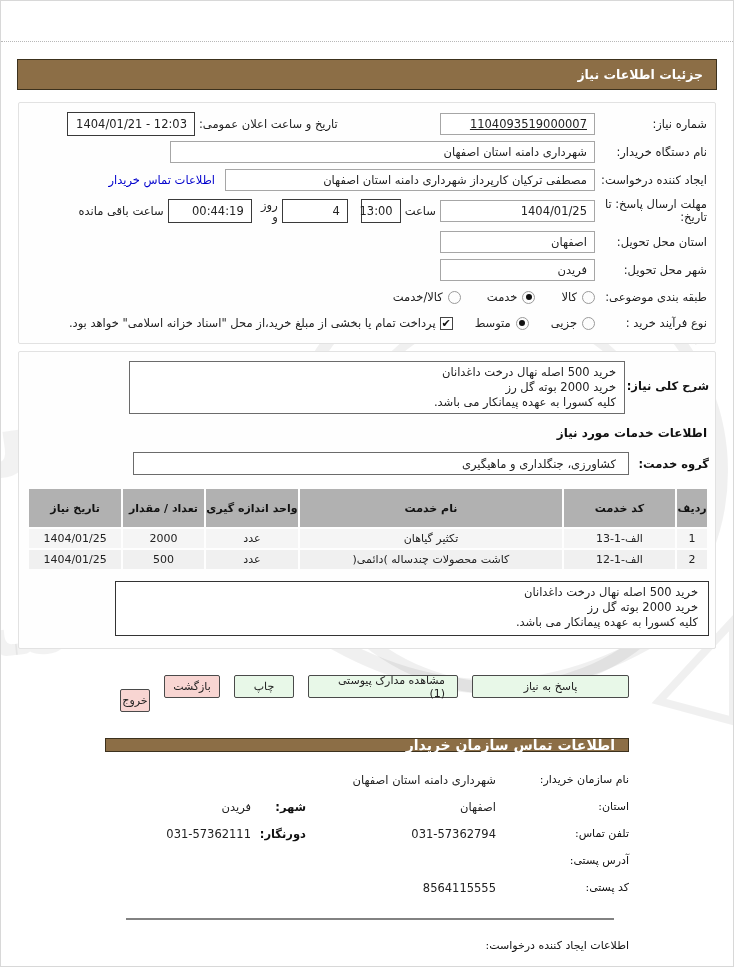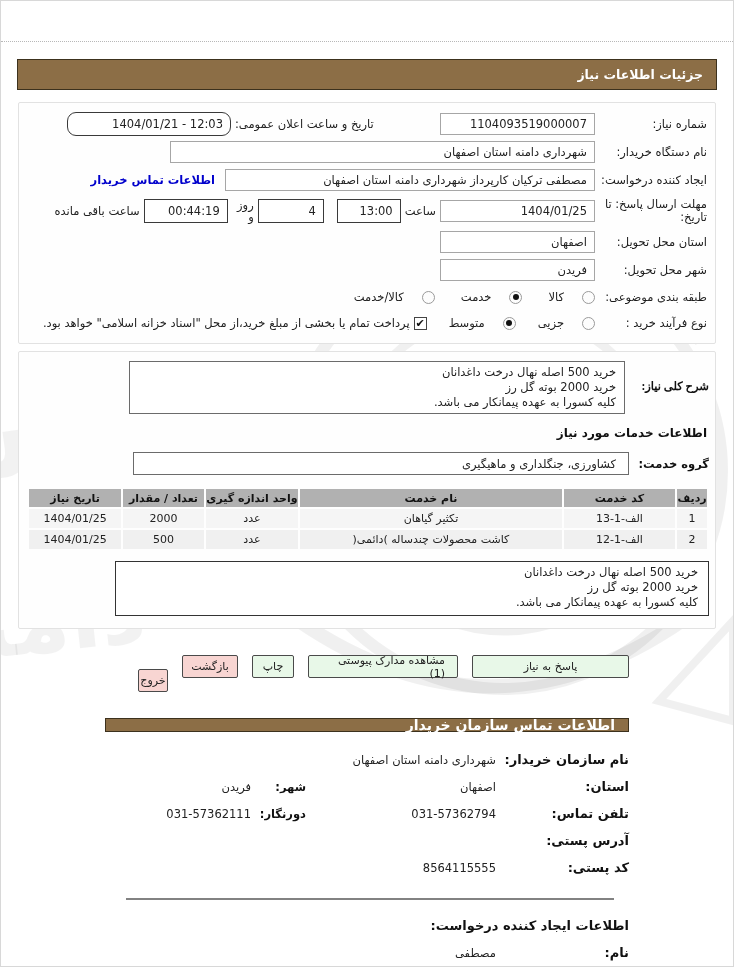--- a/index.html
+++ b/index.html
@@ -15,55 +15,55 @@
   .bar2 { margin:26px 104px 0 104px; height:14px; font-size:14px; }
 
   .panel { border:1px solid #e2e2e2; background:#fefefe; margin:12px 17px 0 17px; padding:7px 6px; border-radius:2px; }
 
   .frow { display:flex; align-items:center; min-height:28px; padding-right:2px; }
   .frow .lbl { width:112px; font-size:11.5px; color:#1c1c1c; line-height:13px; flex:none; }
   .inp { border:1px solid #a6a6a6; background:#fff; height:22px; display:flex; align-items:center; justify-content:flex-start; padding:0 7px; font-size:11.5px; flex:none; }
   .inp.num { direction:ltr; justify-content:flex-end; }
   .darkbox { border:1px solid #3a3a3a; background:#fff; height:24px; display:flex; align-items:center; justify-content:flex-end; padding:0 7px; font-size:11.5px; direction:ltr; flex:none; }
   .smalllbl { font-size:11.5px; margin:0 4px; flex:none; }
-  .link { color:#0000cc; font-size:11.5px; margin-right:10px; cursor:pointer;font-weight:bold; }
+  .link { color:#0000cc; font-size:11.5px; margin-right:10px; cursor:pointer; }
   .spacer { flex:1; }
 
   .radio { width:13px; height:13px; border:1px solid #9a9a9a; border-radius:50%; background:#fdfdfd; display:inline-flex; align-items:center; justify-content:center; flex:none; }
   .radio.sel .dot { width:6px; height:6px; border-radius:50%; background:#111; }
-  .opt { display:flex; align-items:center; gap:18px; margin-left:30px;text-align:center; }
+  .opt { display:flex; align-items:center; gap:5px; margin-left:30px;text-align:center; }
   .opt .olbl { font-size:11.5px; }
   .chk { width:13px; height:13px; border:1px solid #444; background:#fff; display:inline-flex; align-items:center; justify-content:center; font-size:11px; font-weight:bold; color:#111; line-height:11px; flex:none; }
 
   .blabel { font-weight:bold; font-size:11.5px; color:#111; }
   .descrow { display:flex; align-items:flex-start; margin-top:2px; }
-  .descrow .blabel { width:84px; padding-top:18px; flex:none;font-family:Liberation Serif, serif; }
+  .descrow .blabel { width:84px; padding-top:18px; flex:none; }
   .descbox { width:496px; border:1px solid #6b6b6b; background:#fff; padding:3px 8px; font-size:11.5px; line-height:15px; }
   .heading { font-weight:bold; font-size:12px; color:#111; margin:12px 2px 0 0; }
   .grouprow { display:flex; align-items:center; margin-top:12px; }
   .grouprow .blabel { width:80px; flex:none; }
   .groupbox { width:496px; border:1px solid #6b6b6b; background:#fff; height:23px; display:flex; align-items:center; justify-content:flex-start; padding:0 12px; font-size:11.5px; }
 
   table.svc { border-collapse:separate; border-spacing:2px; width:682px; margin:12px 0 0 0; font-size:11px; }
-  table.svc th { background:#b1b1b1; color:#111; font-weight:bold; height:18px; text-align:center; }
+  table.svc th { background:#b1b1b1; color:#111; font-weight:bold; height:38px; text-align:center; }
   table.svc td { background:#f5f5f5; height:19px; text-align:center; color:#222; }
   table.svc tr.alt td { background:#f0f0f0; }
   .c-num { direction:ltr; }
 
   .notesrow { display:flex; align-items:flex-start; margin-top:10px; }
   .notesrow .blabel { width:82px; padding-top:14px; line-height:14px; flex:none; }
   .notesbox { width:594px; border:1px solid #333; background:#fff; padding:3px 10px; font-size:11.5px; line-height:15px; min-height:55px; }
 
   .btnrow { display:flex; align-items:center; margin:12px 104px 0 0; gap:14px; }
   .btn { height:23px; border:1px solid #4a4a4a; border-radius:2px; font-size:11px; color:#222; display:flex; align-items:center; justify-content:center; padding:0 12px; cursor:pointer; flex:none; }
   .btn.green { background:#e8f8e8; }
   .btn.pink { background:#f8d5d2; }
 
   .crow { display:flex; align-items:center; height:27px; padding-right:104px; }
-  .crow .clbl { width:133px; font-weight:bold; font-size:13px; color:#111; flex:none; }
+  .crow .clbl { width:133px; font-weight:normal; font-size:11px; color:#111; flex:none; }
   .crow .cval { width:190px; font-size:11.5px; flex:none; }
   .crow .clbl2 { width:55px; font-weight:bold; font-size:11.5px; color:#111; flex:none; }
   .crow .cval2 { font-size:11.5px; }
   .ltr { direction:ltr; text-align:right; display:inline-block; }
   .divider { border-top:2px solid #828282; margin:17px 119px 0 125px; }
 </style>
 </head>
 <body>
 
 <svg class="watermark" width="734" height="967" viewBox="0 0 734 967">
@@ -84,42 +84,42 @@
   <div class="top-strip"></div>
 
   <div class="bar bar1">
     <span>جزئیات اطلاعات نیاز</span>
   </div>
 
   <div class="panel">
 
     <div class="frow">
       <div class="lbl">شماره نیاز:</div>
-      <div class="inp num" style="width:155px;">1104093519000007</div>
+      <div class="inp num" style="width:155px;text-decoration:underline;">1104093519000007</div>
       <div class="spacer"></div>
       <div class="smalllbl">تاریخ و ساعت اعلان عمومی:</div>
-      <div class="darkbox" style="width:164px; margin-left:42px;border-radius:9px;">1404/01/21 - 12:03</div>
+      <div class="darkbox" style="width:128px; margin-left:42px;">1404/01/21 - 12:03</div>
     </div>
 
     <div class="frow">
       <div class="lbl">نام دستگاه خریدار:</div>
       <div class="inp" style="width:425px;">شهرداری دامنه استان اصفهان</div>
     </div>
 
     <div class="frow">
       <div class="lbl">ایجاد کننده درخواست:</div>
       <div class="inp" style="width:370px;">مصطفی ترکیان کارپرداز شهرداری دامنه استان اصفهان</div>
       <div class="link">اطلاعات تماس خریدار</div>
     </div>
 
     <div class="frow" style="min-height:34px;">
       <div class="lbl">مهلت ارسال پاسخ: تا تاریخ:</div>
       <div class="inp num" style="width:155px;">1404/01/25</div>
       <div class="smalllbl">ساعت</div>
-      <div class="darkbox" style="width:64px;">13:00</div>
+      <div class="darkbox" style="width:40px;">13:00</div>
       <div class="darkbox" style="width:66px; margin-right:13px;">4</div>
       <div class="smalllbl" style="width:22px; line-height:12px;">روز و</div>
       <div class="darkbox" style="width:84px;">00:44:19</div>
       <div class="smalllbl">ساعت باقی مانده</div>
     </div>
 
     <div class="frow">
       <div class="lbl">استان محل تحویل:</div>
       <div class="inp" style="width:155px;">اصفهان</div>
     </div>
@@ -226,21 +226,21 @@
         <div>خرید 500 اصله نهال درخت داغدانان</div>
         <div>خرید 2000 بوته گل رز</div>
         <div>کلیه کسورا به عهده پیمانکار می باشد.</div>
       </div>
     </div>
   </div>
 
   <div class="btnrow">
     <div class="btn green" style="width:157px;">پاسخ به نیاز</div>
     <div class="btn green" style="width:150px;">مشاهده مدارک پیوستی (1)</div>
-    <div class="btn green" style="width:42px;">چاپ</div>
+    <div class="btn green" style="width:60px;font-family:Liberation Serif, serif;">چاپ</div>
     <div class="btn pink" style="width:56px;">بازگشت</div>
     <div class="btn pink" style="width:30px;margin-top:28px;">خروج</div>
   </div>
 
   <div class="bar bar2">
     <span>اطلاعات تماس سازمان خریدار</span>
   </div>
 
   <div style="margin-top:14px;">
     <div class="crow">

